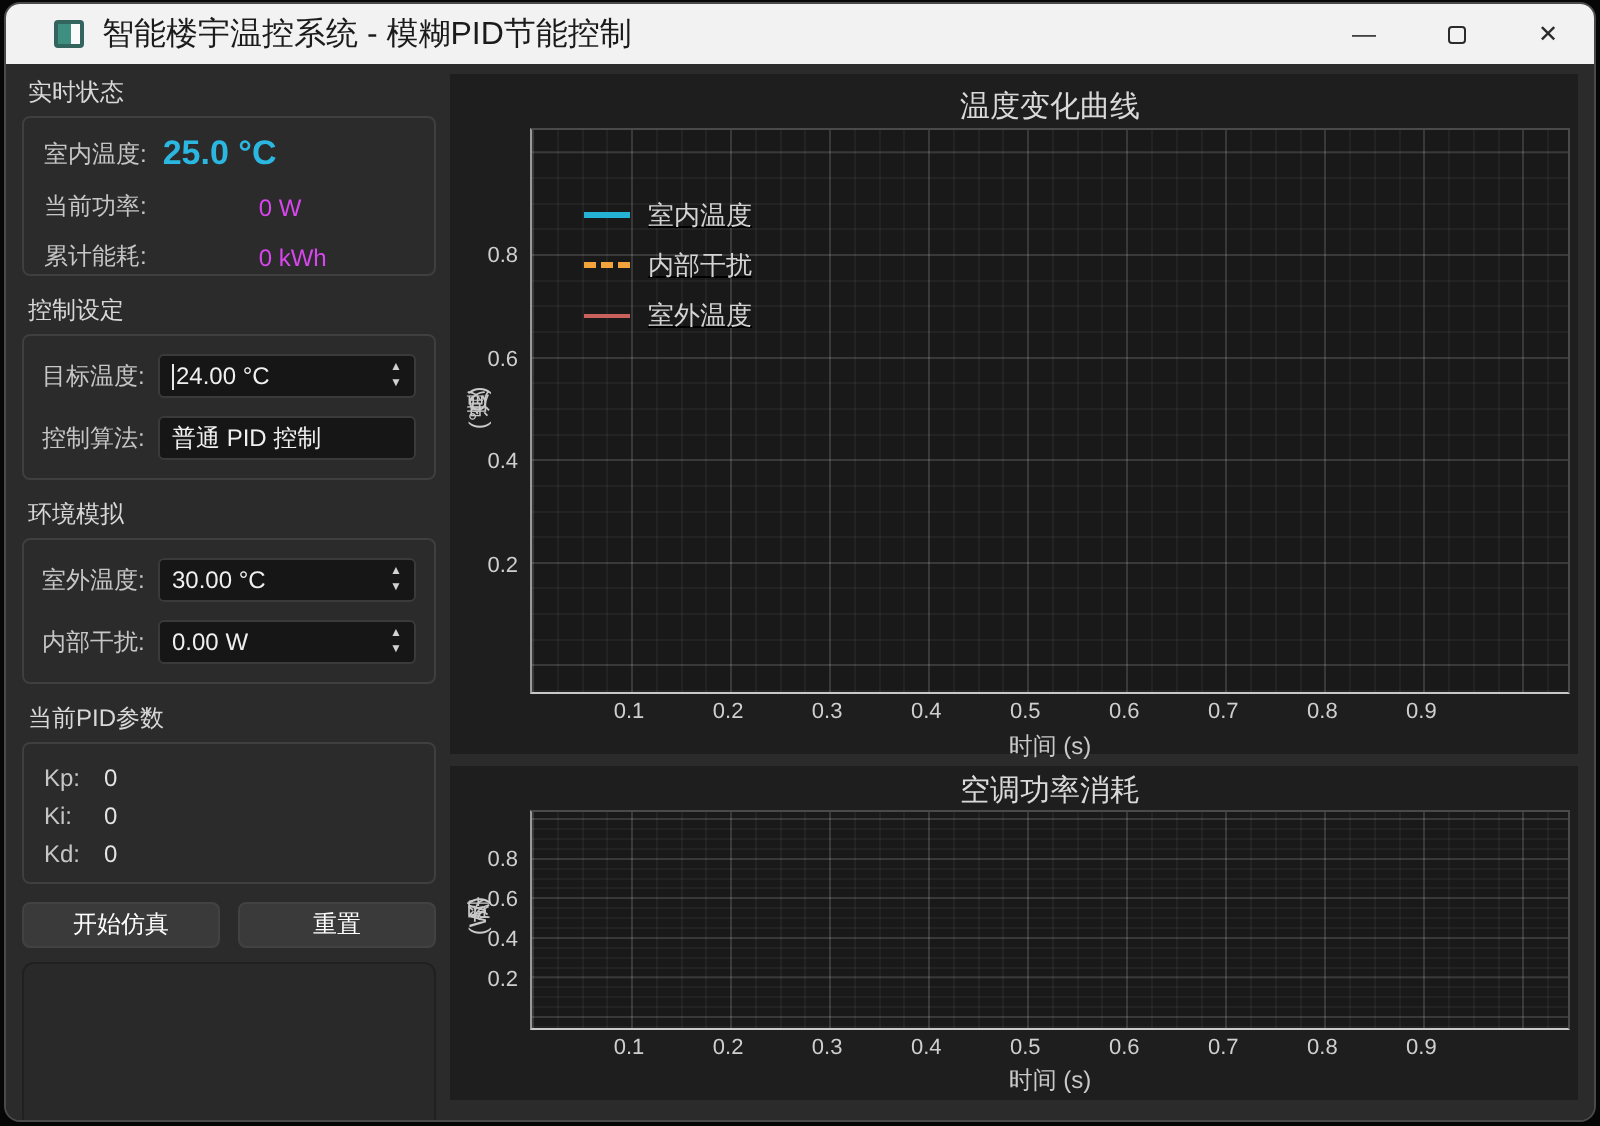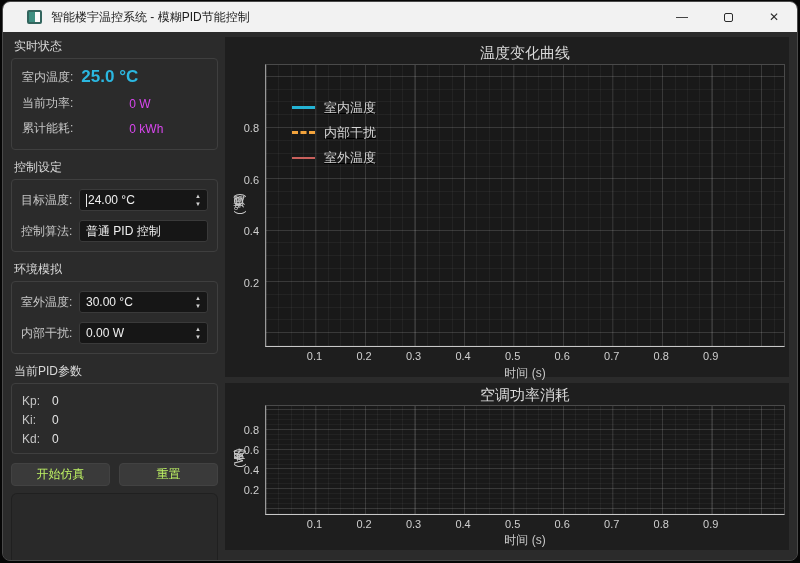--- a/index.html
+++ b/index.html
@@ -6,35 +6,35 @@
   body { background: #000; font-family: "Liberation Sans", "DejaVu Sans", sans-serif; }
   .page { position: relative; width: 800px; height: 563px; background: #060606; overflow: hidden; }
   .window { position: absolute; inset: 1px 2px 2px 2px; border-radius: 8px; overflow: hidden;
             background: #2b2b2b; border: 1px solid #4a4a4a; }
 
   
   .titlebar { position: absolute; left: 0; top: 0; right: 0; height: 30px; background: #f2f2f2;
               display: flex; align-items: center; }
   .app-icon { width: 15px; height: 14px; margin-left: 24px; border: 2px solid #33655e; border-radius: 2px;
               background: linear-gradient(90deg, #3f8f81 0 58%, #fafafa 58%); flex: none; }
-  .wtitle { margin-left: 9px; font-size: 12px; color: #1b1b1b; white-space: nowrap; }
+  .wtitle { margin-left: 9px; font-size: 16px; color: #1b1b1b; white-space: nowrap; }
   .win-controls { margin-left: auto; display: flex; height: 100%; }
   .wbtn { width: 46px; height: 100%; display: flex; align-items: center; justify-content: center; color: #2b2b2b; }
   .min-glyph { font-size: 12px; line-height: 10px; }
   .max-glyph { width: 9px; height: 9px; border: 1px solid #2b2b2b; border-radius: 2px; }
   .close-glyph { font-size: 12px; }
 
   
   .content { position: absolute; top: 30px; left: 0; right: 0; bottom: 0; background: #2b2b2b; }
 
   
   .left-panel { position: absolute; left: 0; top: 0; width: 222px; bottom: 0; padding: 6px 7px 0 8px; }
   .group-title { font-size: 12px; color: #d8d8d8; margin: 0 0 3px 3px; }
   .group-box { border: 1px solid #3f3f3f; border-radius: 4px; margin-bottom: 9px; background: #2b2b2b; }
-  .gb1 { padding: 8px 10px 12px; }
+  .gb1 { padding: 8px 10px 0; }
   .row { display: flex; align-items: center; }
   .gb1 .row + .row { margin-top: 8px; gap: 48px; }
   .lbl { font-size: 12px; color: #c6c6c6; flex: none; }
   .big-val { font-size: 17px; font-weight: bold; color: #2bb7e0; margin-left: 8px; }
   .val { font-size: 12px; color: #d946ef; margin-left: 8px; }
   .gb2, .gb3 { padding: 9px 9px; }
   .field-row { display: flex; align-items: center; }
   .field-row + .field-row { margin-top: 9px; }
   .field-row .lbl { width: 58px; }
   .spin, .combo { flex: 1; height: 22px; background: #161616; border: 1px solid #3a3a3a; border-radius: 3px;
@@ -44,21 +44,21 @@
   .caret { width: 1px; height: 13px; background: #e8e8e8; margin-right: 1px; flex: none; }
   .spin-arrows { position: absolute; right: 3px; top: 0; bottom: 0; display: flex; flex-direction: column;
                  justify-content: center; gap: 3px; }
   .spin-btn { font-size: 6px; color: #d2d2d2; line-height: 5px; text-align: center; width: 12px; cursor: default; }
   .gb4 { padding: 7px 10px 5px; }
   .pid-row { display: flex; align-items: center; height: 19px; }
   .pid-row .lbl { width: 26px; }
   .pid-val { font-size: 12px; color: #e4e4e4; margin-left: 4px; }
   .btn-row { display: flex; gap: 9px; }
   .btn { flex: 1; height: 23px; background: #3a3a3a; border: 1px solid #424242; border-radius: 4px;
-         color: #bef264; font-size: 12px; font-family: inherit; display: flex; align-items: center;
+         color: #ffffff; font-size: 12px; font-family: inherit; display: flex; align-items: center;
          justify-content: center; }
   .panel-spacer { height: 118px; margin-top: 7px; border-radius: 6px; background: #292929;
                   border: 1px solid rgba(0,0,0,0.22); }
 
   
   .fig { position: absolute; background: #1e1e1e; }
   .fig1 { left: 222px; top: 5px; width: 564px; height: 340px; }
   .fig2 { left: 222px; top: 351px; width: 564px; height: 167px; }
   .chart-title { position: absolute; left: 40px; width: 520px; text-align: center; color: #dadada; font-size: 15px; }
   .fig1 .chart-title { top: 7px; }

